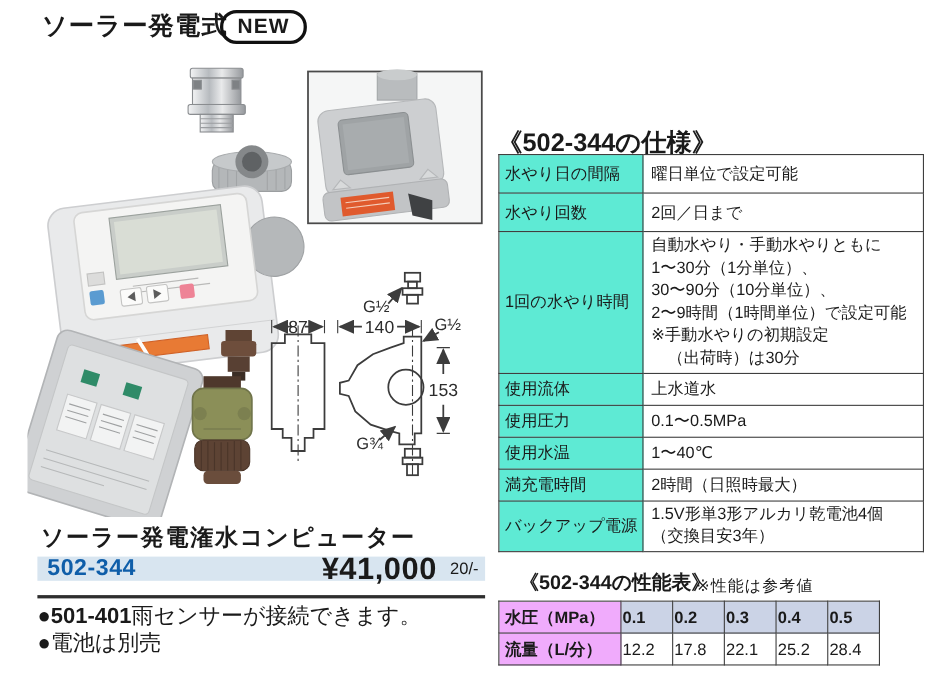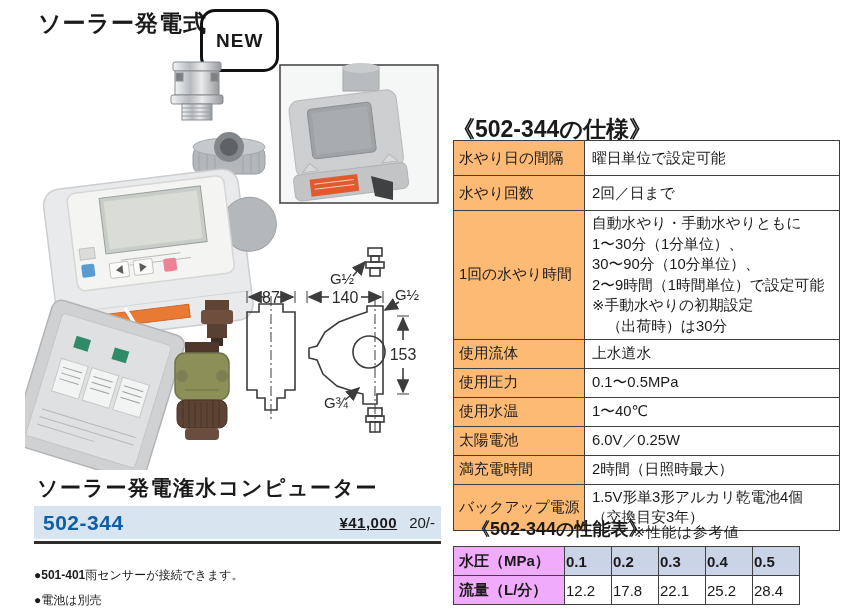--- a/index.html
+++ b/index.html
@@ -1,36 +1,36 @@
 <!DOCTYPE html>
 <html><head>
 <meta charset="utf-8">
 <style>
   html,body{margin:0;padding:0;background:#fff;}
   .page{position:relative;width:847px;height:615px;background:#ffffff;overflow:hidden;
         font-family:"Liberation Sans","DejaVu Sans",sans-serif;color:#1a1a1a;}
   
   .hdr-title{position:absolute;left:38px;top:8px;font-size:23px;font-weight:bold;letter-spacing:1px;}
   .new-badge{position:absolute;left:200px;top:9px;border:3px solid #111;border-radius:15px;
-             padding:16px 13px;height:25px;line-height:25px;font-size:19px;font-weight:bold;letter-spacing:1px;}
+             padding:0 13px;height:25px;line-height:25px;font-size:19px;font-weight:bold;letter-spacing:1px;}
   
   .prod-name{position:absolute;left:37px;top:474px;font-size:21px;font-weight:bold;letter-spacing:1.5px;font-family:Liberation Mono, monospace;}
-  .price-band{position:absolute;left:34px;top:506px;width:407px;height:33px;background:#d8e5f0;
+  .price-band{position:absolute;left:34px;top:506px;width:407px;height:22px;background:#d8e5f0;
               display:flex;align-items:center;}
   .code{font-size:21px;font-weight:bold;color:#0f5ea9;padding-left:9px;letter-spacing:.5px;}
-  .price{margin-left:auto;font-size:15px;font-weight:bold;letter-spacing:.5px;text-decoration:underline;}
+  .price{margin-left:auto;font-size:28px;font-weight:bold;letter-spacing:.5px;}
   .lot{font-size:15px;padding:0 6px 0 12px;}
   .rule{position:absolute;left:34px;top:541px;width:407px;height:3px;background:#2e2e2e;}
-  .notes{position:absolute;left:34px;top:548px;font-size:12px;line-height:25px;margin-top:15px;}
+  .notes{position:absolute;left:34px;top:548px;font-size:20px;line-height:25px;}
   .notes b{font-weight:bold;}
   
   .spec-title{position:absolute;left:452px;top:114px;font-size:23px;font-weight:bold;}
   table.spec{position:absolute;left:453px;top:140px;width:387px;border-collapse:collapse;table-layout:fixed;}
   table.spec td{border:1.6px solid #3f3f3f;font-size:14.8px;vertical-align:middle;}
-  table.spec td.lab{width:122px;background:#fdba74;padding:2px 3px 2px 5px;}
+  table.spec td.lab{width:122px;background:#5eead4;padding:2px 3px 2px 5px;}
   table.spec td.val{padding:2px 4px 2px 7px;}
   td.pre{white-space:pre-line;line-height:20.6px;padding-top:1px;padding-bottom:1px;}
   tr.r-s td{height:30px;}
   tr.r-m td{height:24px;}
   
   .perf-title{position:absolute;left:452px;top:517px;font-size:18px;font-weight:bold;margin-left:20px;}
   .perf-note{position:absolute;left:633px;top:523px;font-size:14.5px;letter-spacing:1px;}
   table.perf{position:absolute;left:453px;top:546px;border-collapse:collapse;table-layout:fixed;}
   table.perf td{border:1.6px solid #3f3f3f;font-size:15px;text-align:left;height:26px;}
   table.perf td.plab{width:104px;background:#f0abfc;text-align:left;padding-left:5px;font-weight:bold;}
@@ -229,24 +229,20 @@
           <td class="lab">使用流体</td>
           <td class="val">上水道水</td>
         </tr>
     <tr class="r-m">
           <td class="lab">使用圧力</td>
           <td class="val">0.1〜0.5MPa</td>
         </tr>
     <tr class="r-m">
           <td class="lab">使用水温</td>
           <td class="val">1〜40℃</td>
-        </tr>
-    <tr class="r-m">
-          <td class="lab">太陽電池</td>
-          <td class="val">6.0V／0.25W</td>
         </tr>
     <tr class="r-m">
           <td class="lab">満充電時間</td>
           <td class="val">2時間（日照時最大）</td>
         </tr>
     <tr>
           <td class="lab">バックアップ電源</td>
           <td class="val pre">1.5V形単3形アルカリ乾電池4個
 （交換目安3年）</td>
         </tr>

